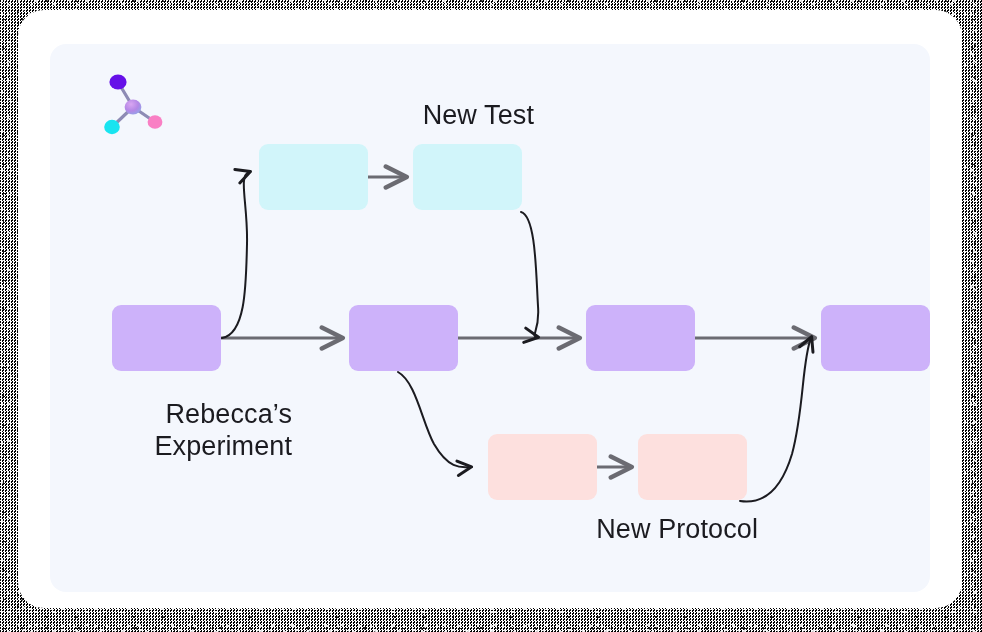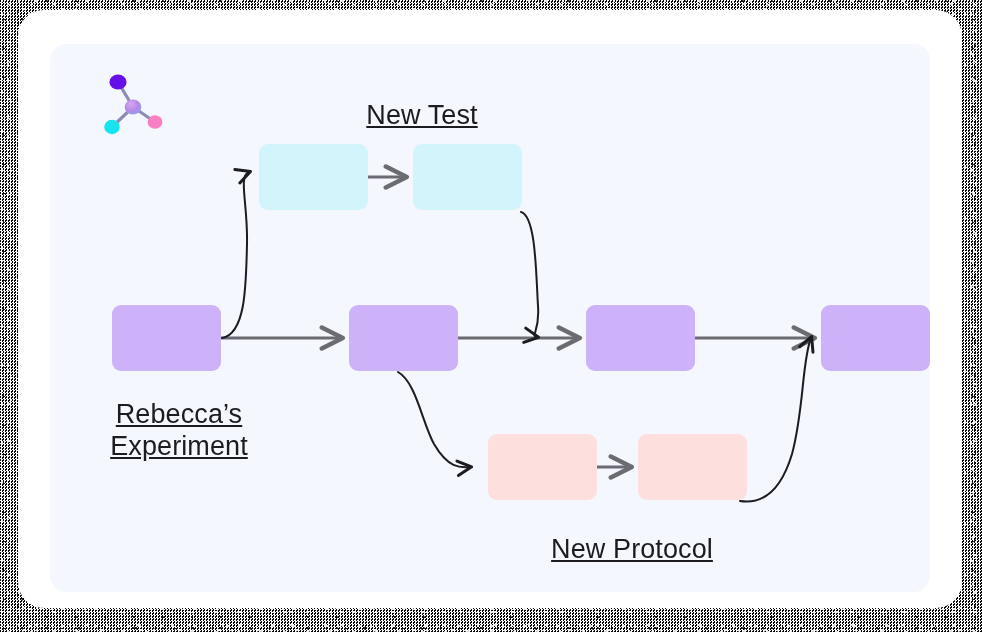--- a/index.html
+++ b/index.html
@@ -94,23 +94,22 @@
   .node.pink   { background: #fde0de; }
 
   
   .group-label {
     position: absolute;
     color: #1b1b20;
     font-size: 27px;
     font-weight: 400;
     letter-spacing: .1px;
     white-space: pre;
-    text-align: center;
+    text-align: right;
     line-height: 1.18;
-    text-decoration: underline;
   }
 </style>
 </head>
 <body>
 
 <div id="app-root">
   <div id="noise-overlay"></div>
 
   <div id="window-card">
 
@@ -172,18 +171,18 @@
         <div class="node purple" style="left:536px; top:261px; width:109px; height:66px;"></div>
         <div class="node purple" style="left:771px; top:261px; width:109px; height:66px;"></div>
         <div class="node pink" style="left:438px; top:390px; width:109px; height:66px;"></div>
         <div class="node pink" style="left:588px; top:390px; width:109px; height:66px;"></div>
 
         <div class="group-label" style="left:260px; top:56px; width:224px;">New Test</div>
 
         <div class="group-label" style="left:16px; top:355px; width:226px;">Rebecca’s
 Experiment</div>
 
-        <div class="group-label" style="left:446px; top:470px; width:272px;margin-top:20px;">New Protocol</div>
+        <div class="group-label" style="left:436px; top:470px; width:272px;">New Protocol</div>
 
       </div>
     </div>
   </div>
 </div>
 
 </body></html>

